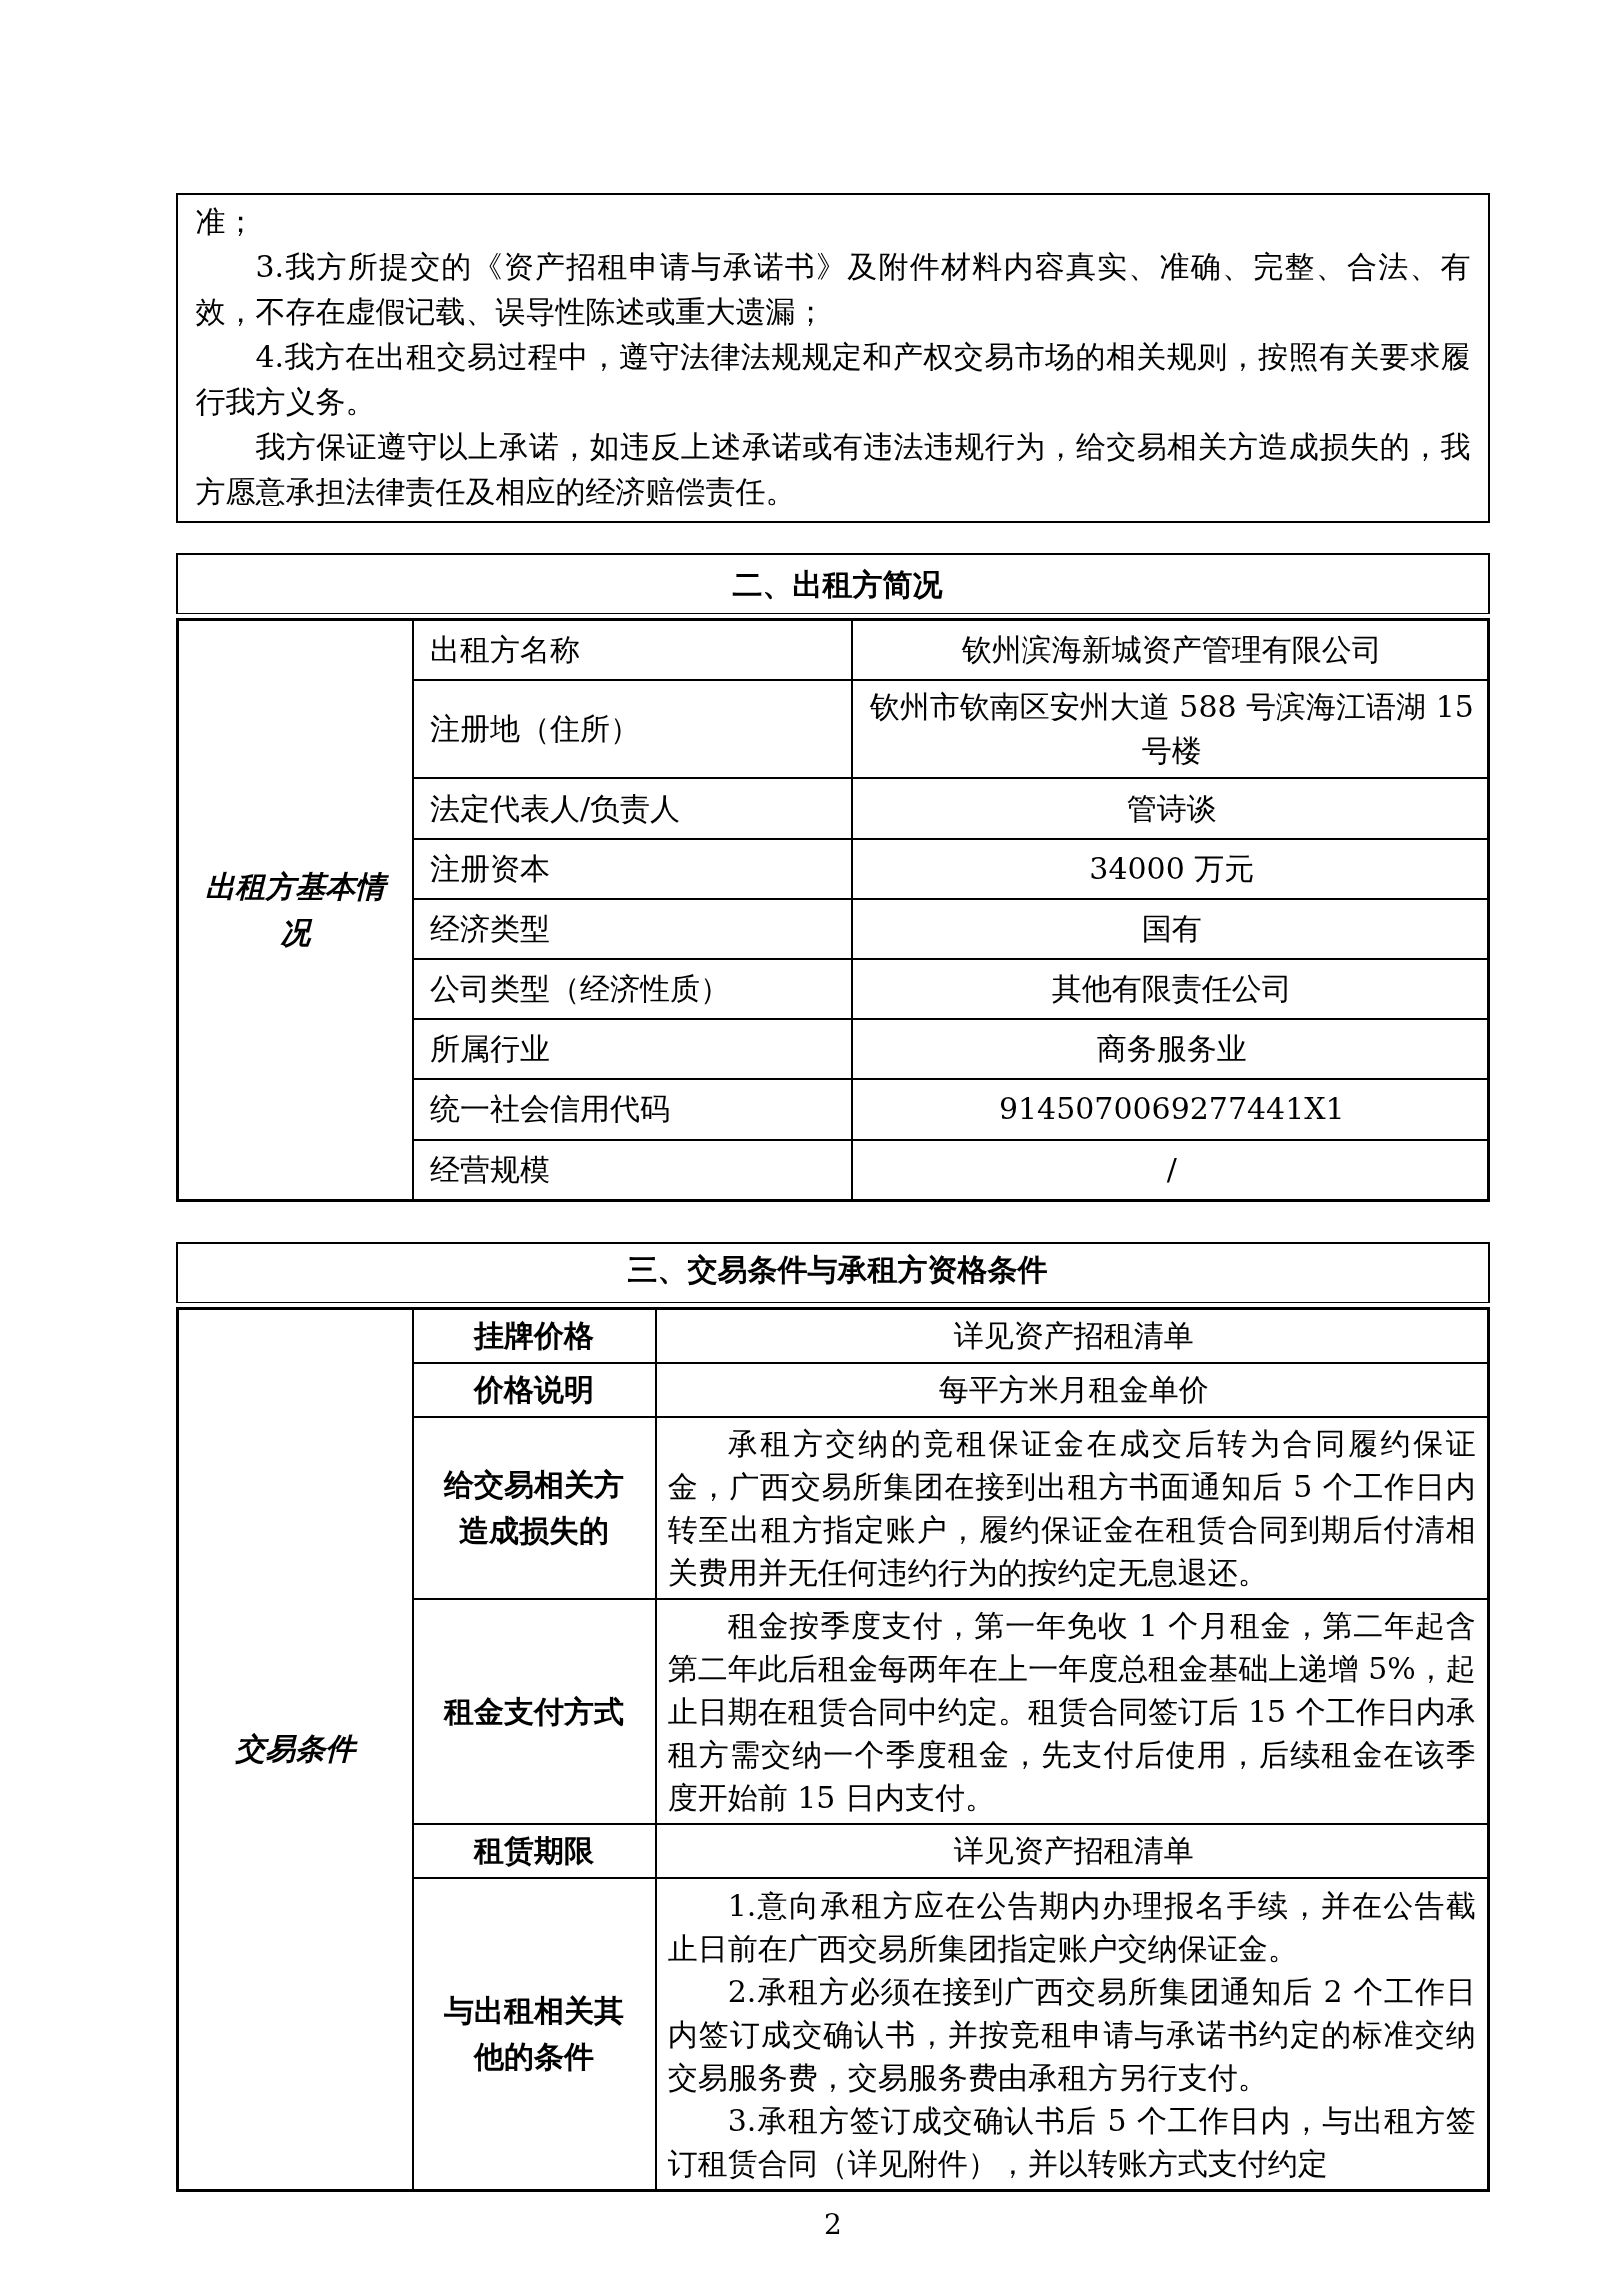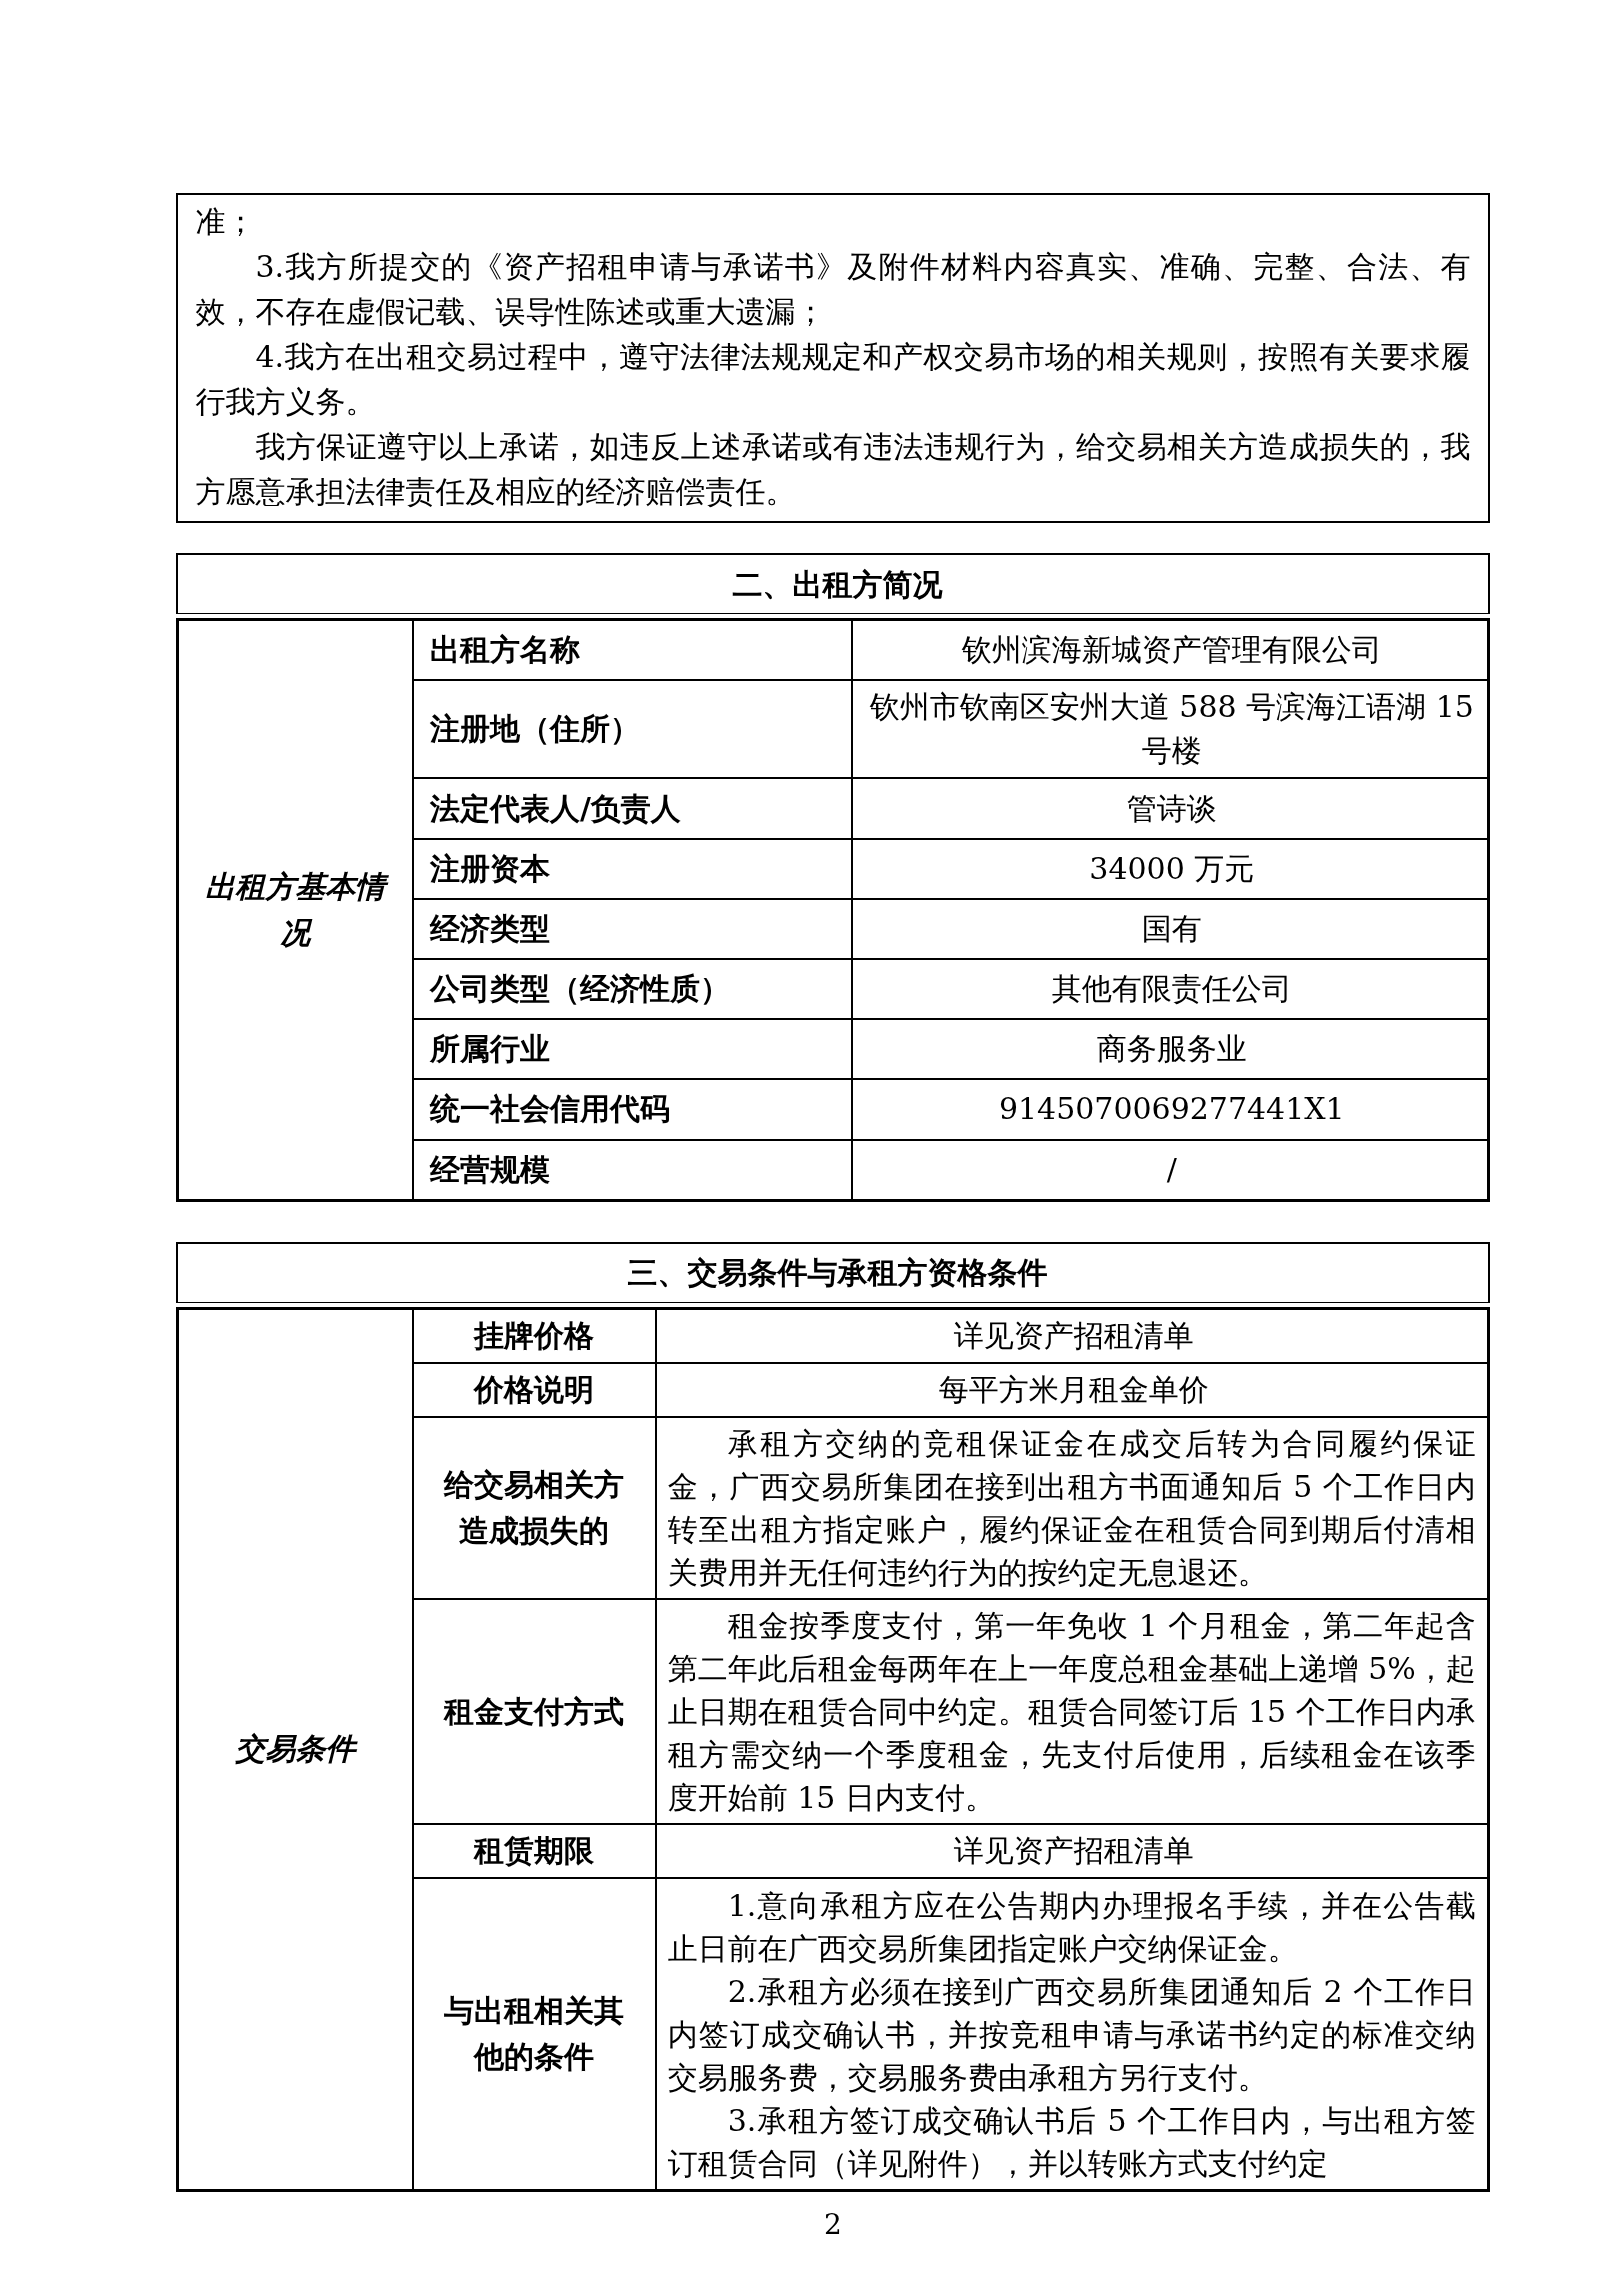--- a/index.html
+++ b/index.html
@@ -20,34 +20,34 @@
   
   .sec-hdr {
     margin-top: 30px;
     border: 2.6px solid #000;
     border-bottom: 1.5px solid #000;
     font-weight: bold;
     padding: 6.6px 10.2px 6.6px 19.4px;
     line-height: 45px;
     text-align: center;
   }
-  .sec-hdr.gap-lg { margin-top: 40px; }
+  .sec-hdr.gap-lg { margin-top: 40px; font-family: Liberation Mono, monospace; }
 
   
   table.doc {
     border-collapse: collapse; table-layout: fixed;
     width: 100%; margin-top: 3.6px;
     border: 3.1px solid #000;
   }
   table.doc td { border: 2px solid #000; vertical-align: middle; }
 
   .group-cell { text-align: center; font-weight: bold; font-style: italic; }
   .group-cell .inner { width: 180px; margin: 0 auto; line-height: 46px; }
 
-  .lbl { font-weight: bold; padding: 4.1px 10.2px 4.1px 16.4px; line-height: 44px; }
+  .lbl { font-weight: normal; padding: 4.1px 10.2px 4.1px 16.4px; line-height: 44px; }
   .lbl-c { font-weight: bold; text-align: center; border-radius: 19px; }
   .lbl-c .inner { width: 180px; margin: 0 auto; line-height: 46px; }
 
   .val { padding: 4.1px 10.2px 4.1px 14.3px; line-height: 44px; text-align: center; }
 
   .s2 tr.row-s td { height: 50px; }
   .s3 tr.row-s td { height: 44px; }
 
   .para-cell { padding: 4.1px 11.2px; margin-left: 12px; }
   .para-cell p { margin: 0; text-indent: 2em; text-align: justify; line-height: 43px; }

